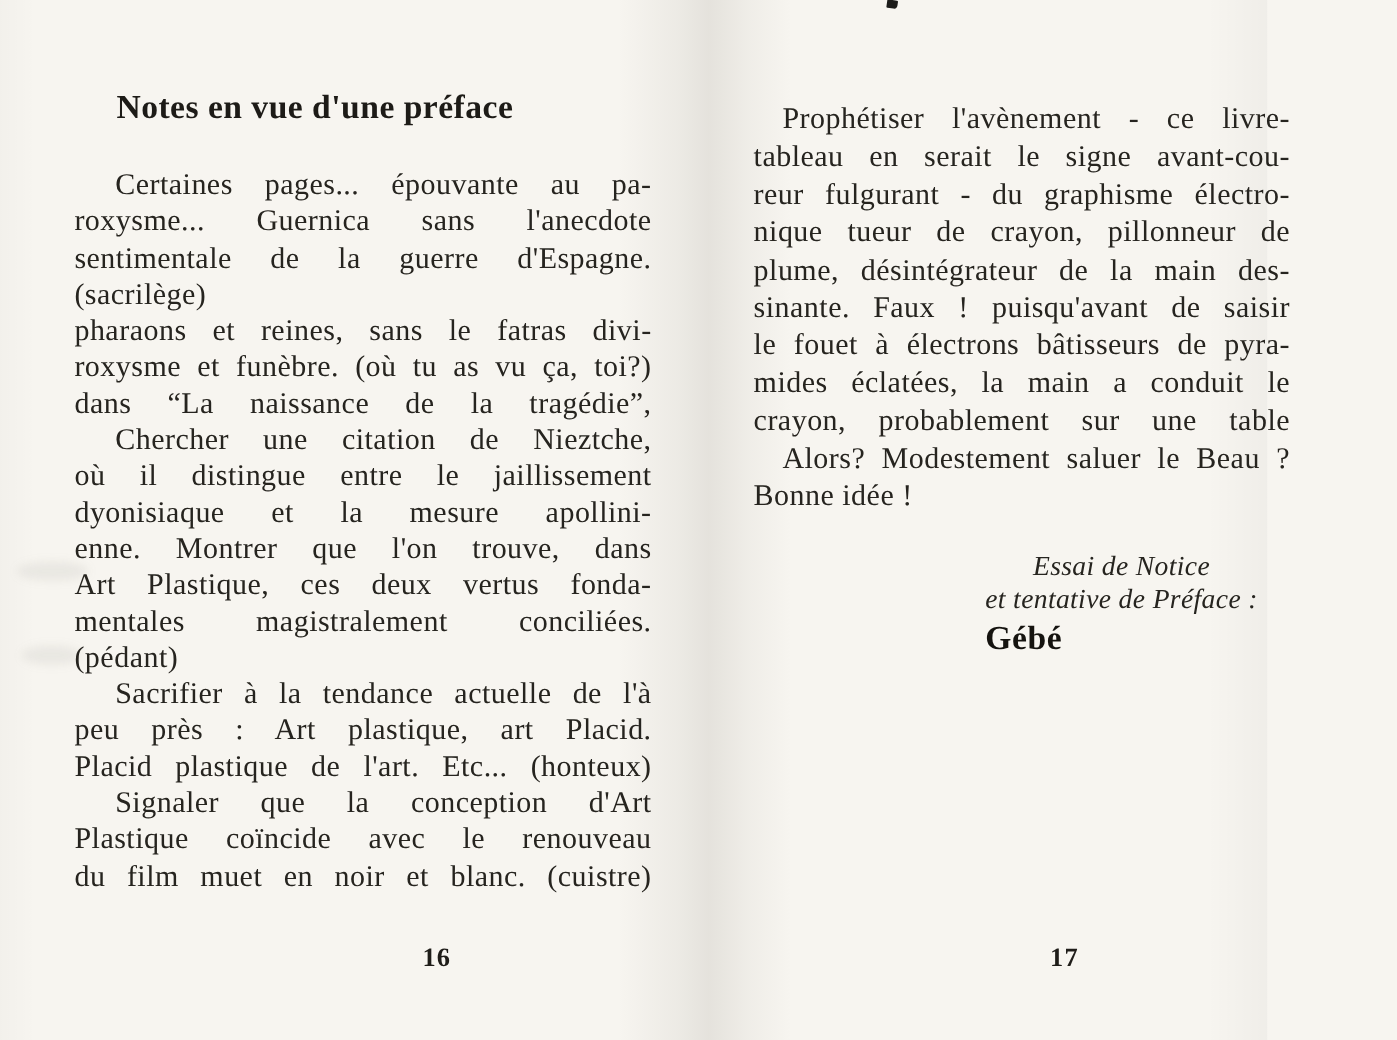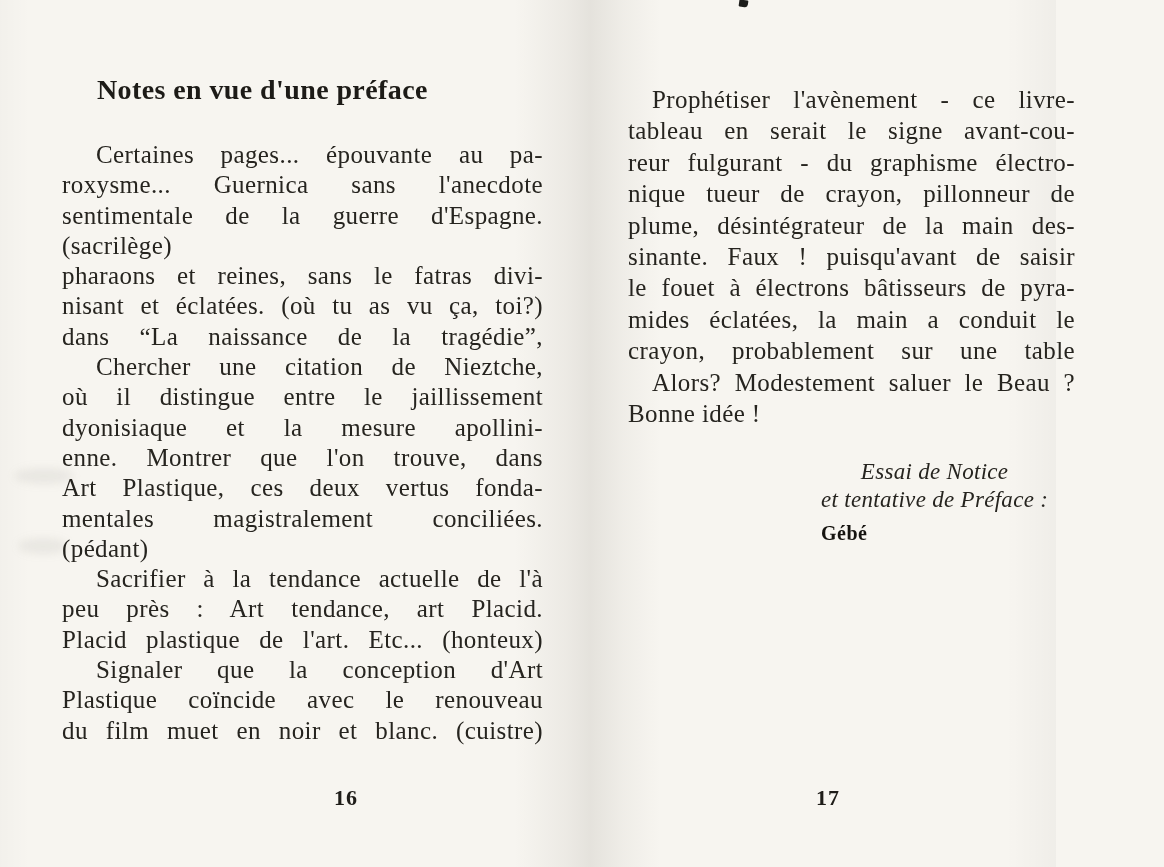--- a/index.html
+++ b/index.html
@@ -58,58 +58,58 @@
   .line.j{white-space:normal;text-align:justify;text-align-last:justify;}
   .left .line.ind{text-indent:34px;}
   .right .line.ind{text-indent:24px;}
   .signature{
     position:absolute;top:458px;left:193px;
   }
   .sig-italic{
     font-style:italic;font-size:23px;line-height:27.5px;letter-spacing:0.3px;text-align:center;
   }
   .sig-name{
-    font-weight:bold;font-size:20px;line-height:34px;margin-top:3px;
+    font-weight:bold;font-size:28px;line-height:34px;margin-top:3px;
     letter-spacing:0.5px;color:#15130f;
   }
   .pagenum{
     position:absolute;top:785px;font-size:22px;font-weight:bold;color:#1f1d19;
     letter-spacing:1px;
   }
-  .left .pagenum{left:272px;width:60px;}
-  .right .pagenum{left:188px;width:60px;text-align:left;}
+  .left .pagenum{left:272px;width:60px;text-align:center;}
+  .right .pagenum{left:211px;width:60px;text-align:right;}
 </style>
 </head>
 <body>
 
 <div class="spread">
   <div class="gutter"></div>
   <div class="speck"></div>
   <div class="smudge"></div>
   <div class="smudge two"></div>
 
   <div class="page left">
     <h1 class="title">Notes en vue d'une préface</h1>
     <div class="body">
         <div class="line j ind">Certaines pages... épouvante au pa-</div>
         <div class="line j">roxysme... Guernica sans l'anecdote</div>
         <div class="line j">sentimentale de la guerre d'Espagne.</div>
         <div class="line">(sacrilège)</div>
         <div class="line j">pharaons et reines, sans le fatras divi-</div>
-        <div class="line j">nisant et éclatées. (où tu as vu ça, toi?)</div>
+        <div class="line j">roxysme et funèbre. (où tu as vu ça, toi?)</div>
         <div class="line j">dans “La naissance de la tragédie”,</div>
         <div class="line j ind">Chercher une citation de Nieztche,</div>
         <div class="line j">où il distingue entre le jaillissement</div>
         <div class="line j">dyonisiaque et la mesure apollini-</div>
         <div class="line j">enne. Montrer que l'on trouve, dans</div>
         <div class="line j">Art Plastique, ces deux vertus fonda-</div>
         <div class="line j">mentales magistralement conciliées.</div>
         <div class="line">(pédant)</div>
         <div class="line j ind">Sacrifier à la tendance actuelle de l'à</div>
-        <div class="line j">peu près : Art tendance, art Placid.</div>
+        <div class="line j">peu près : Art plastique, art Placid.</div>
         <div class="line j">Placid plastique de l'art. Etc... (honteux)</div>
         <div class="line j ind">Signaler que la conception d'Art</div>
         <div class="line j">Plastique coïncide avec le renouveau</div>
         <div class="line j">du film muet en noir et blanc. (cuistre)</div>
       </div>
     <div class="pagenum">16</div>
   </div>
 
   <div class="page right">
     <div class="body">

